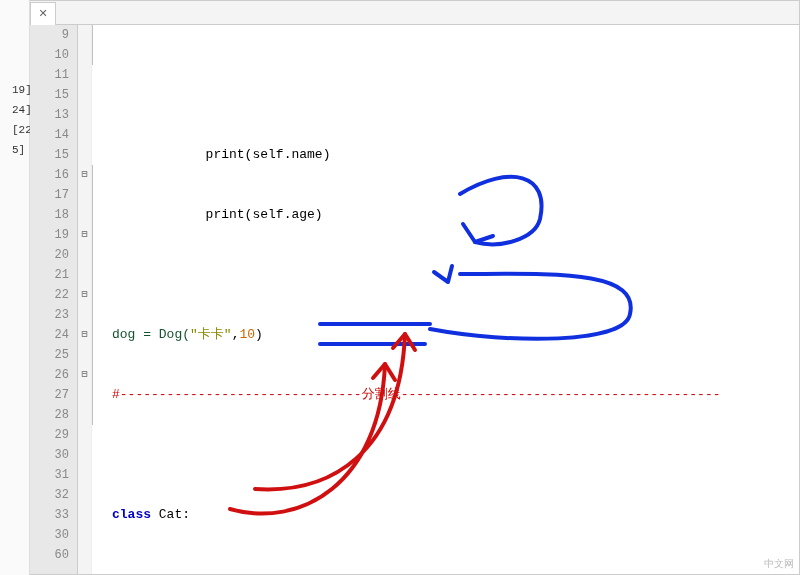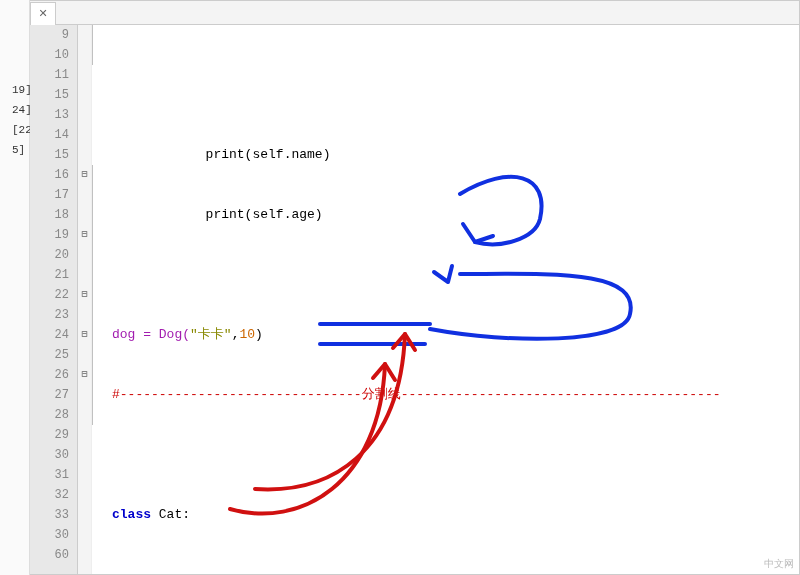--- a/index.html
+++ b/index.html
@@ -101,21 +101,21 @@
     .block-line {
       border-left: 1px solid #c0c0c0;
       position: absolute;
       width: 0;
     }
     
     .kw { color: #0000cc; font-weight: bold; }
     .str { color: #888800; }
     .num { color: #cc6600; }
     .cmt { color: #cc0000; }
-    .name { color: #a21caf; }
+    .name { color: #14532d; }
     
     .annotation {
       position: absolute;
       left: 30px;
       top: 24px;
       pointer-events: none;
     }
     .watermark {
       position: absolute;
       right: 6px;

